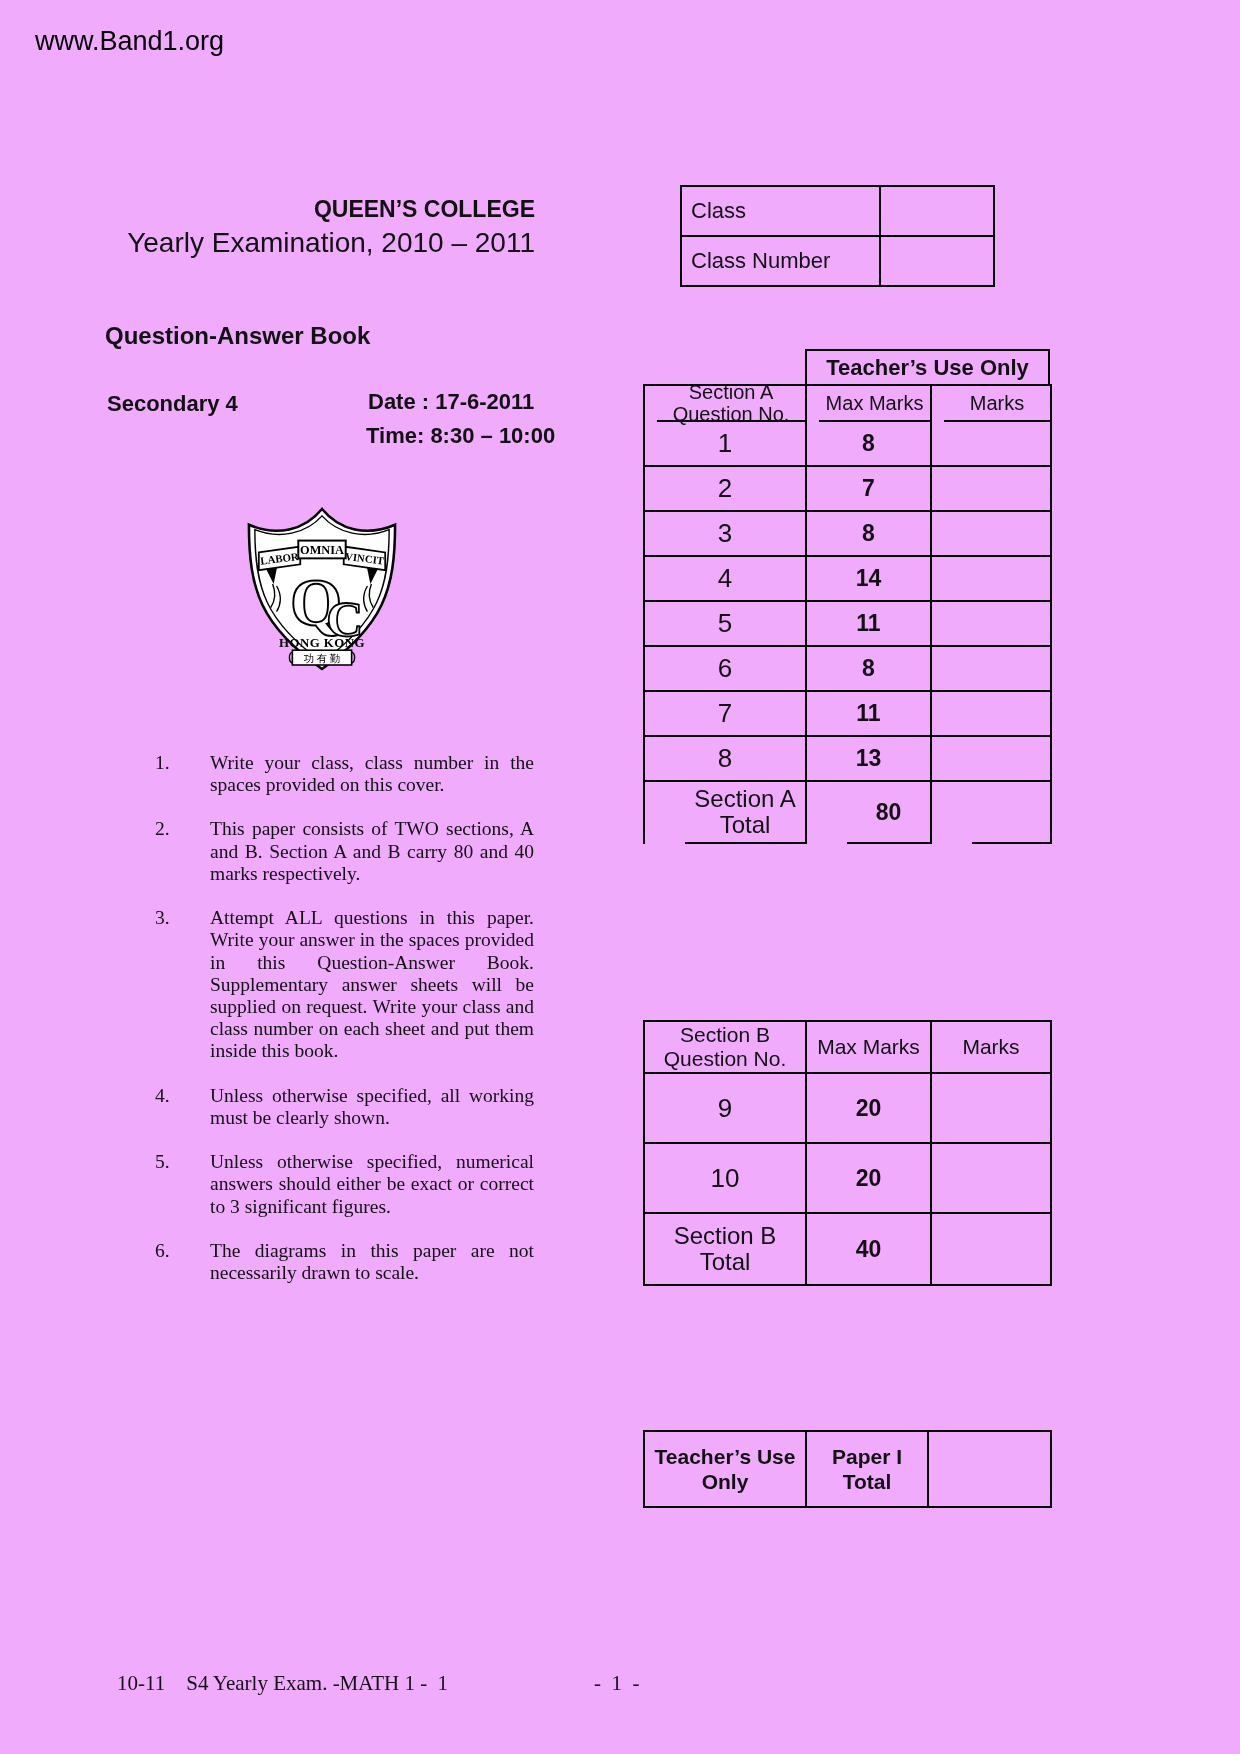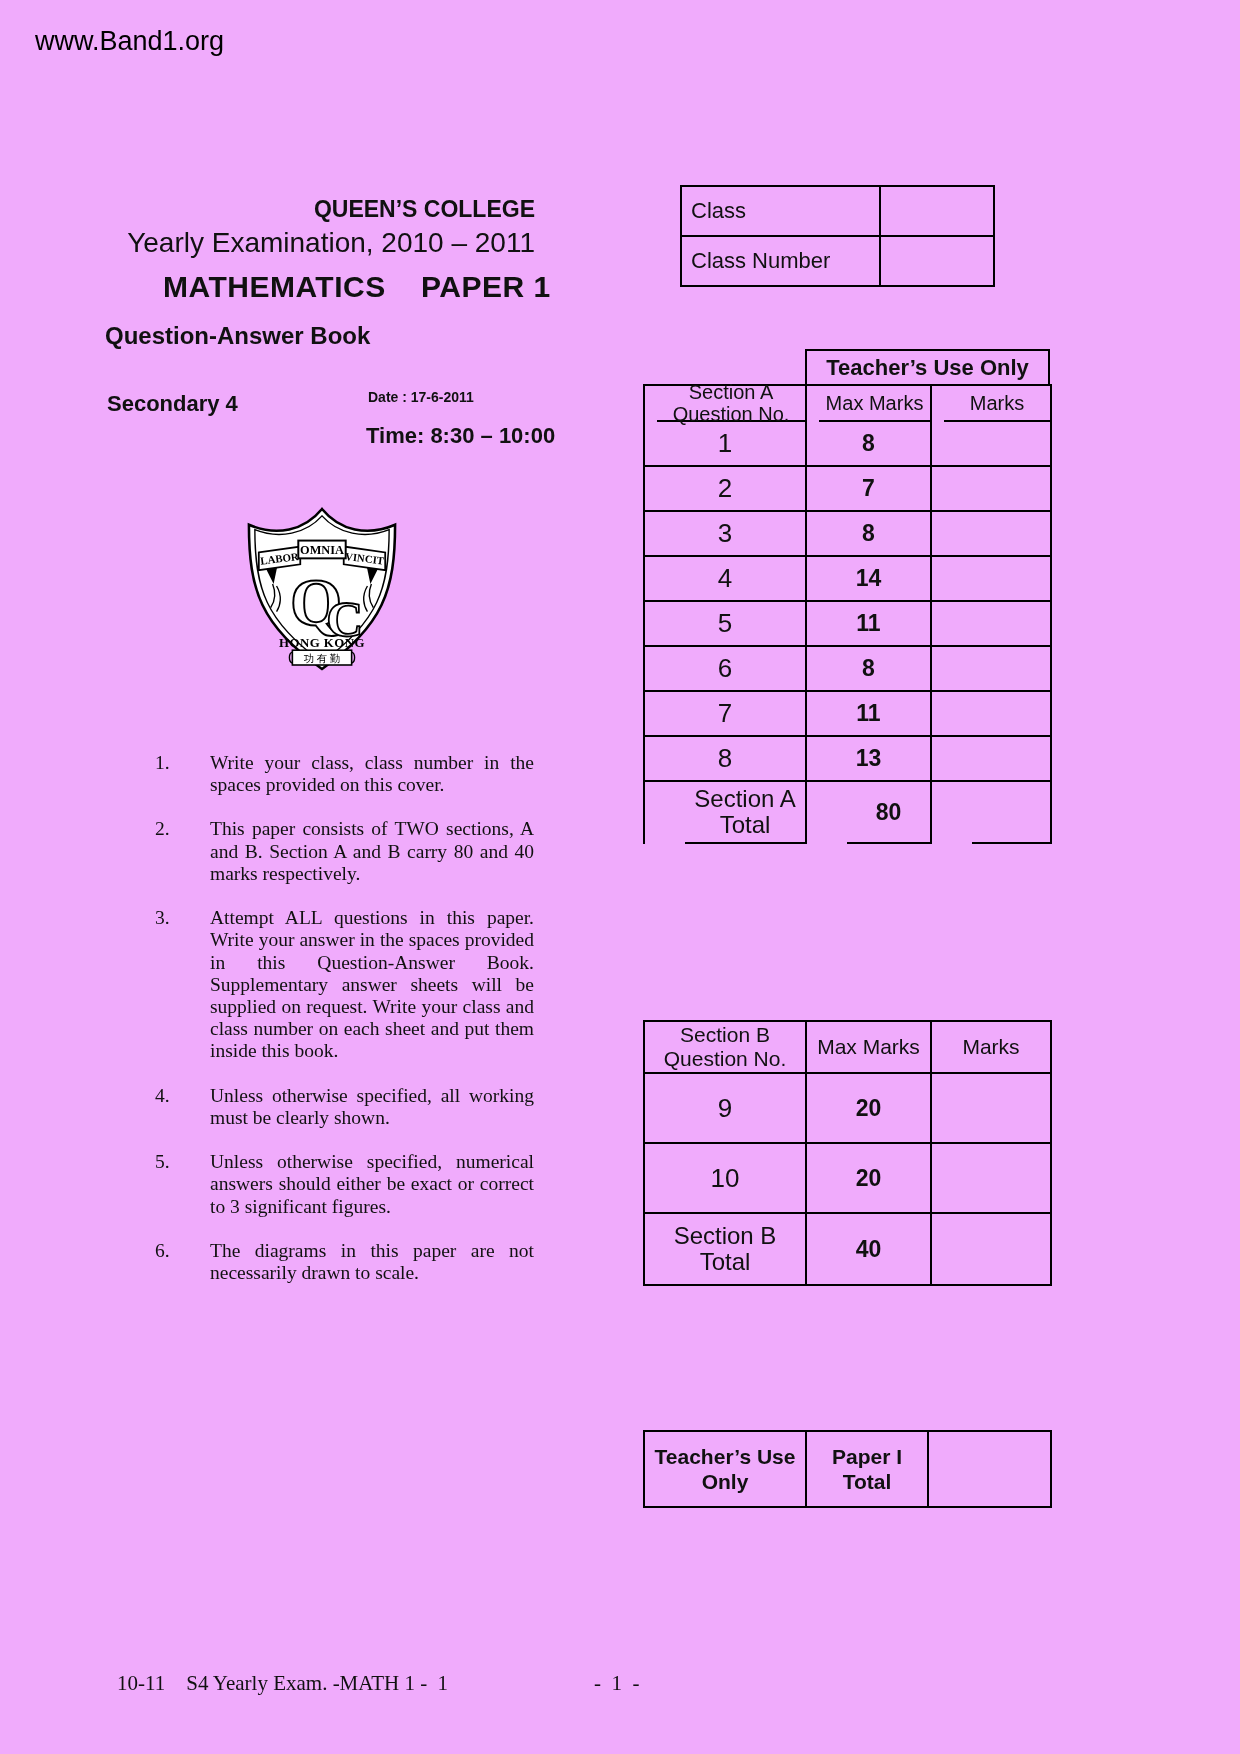--- a/index.html
+++ b/index.html
@@ -23,21 +23,21 @@
     display:flex; align-items:center; padding-left:9px; font-size:22px; }
   .class-value { width:112px; height:48px; }
 
   
   .school-block { left:105px; top:165px; width:430px; text-align:right;margin-top:31px; }
   .school-name { font-size:23px; font-weight:bold; }
   .exam-line { font-size:28px; font-weight:normal; margin-top:4px; }
   .paper-title { left:163px; top:270px; font-size:30px; font-weight:bold; letter-spacing:.5px; }
   .subtitle-block { left:105px; top:322px; width:430px; text-align:left; font-size:24px; font-weight:bold; }
   .level { left:107px; top:391px; font-size:22px; font-weight:bold; }
-  .date-line { left:368px; top:389px; font-size:14px; font-weight:bold;text-align:center; }
+  .date-line { left:368px; top:389px; font-size:22px; font-weight:bold;text-align:center; }
   .time-line { left:366px; top:423px; font-size:22px; font-weight:bold; }
 
   
   .crest { left:243px; top:496px; }
 
   
   .instructions { left:155px; top:752px; width:379px; display:flex; flex-direction:column; gap:22px; }
   .instr-item { display:flex; }
   .instr-num { width:55px; flex-shrink:0; font-size:19.5px; }
   .instr-text { flex:1; font-size:19.5px; line-height:1.14; text-align:justify; }
@@ -93,21 +93,20 @@
       <div class="class-label">Class Number</div>
       <div class="class-value"></div>
     </div>
   </div>
 
   <div class="abs school-block">
     <div class="school-name">QUEEN’S COLLEGE</div>
     <div class="exam-line">Yearly Examination, 2010 – 2011</div>
   </div>
 
-  <div class="abs paper-title pre">MATHEMATICS    PAPER 1</div>
   <div class="abs subtitle-block">Question-Answer Book</div>
   <div class="abs level">Secondary 4</div>
   <div class="abs date-line">Date : 17-6-2011</div>
   <div class="abs time-line">Time: 8:30 – 10:00</div>
 
   <div class="abs crest">
     <svg width="158" height="180" viewBox="0 0 160 180" xmlns="http://www.w3.org/2000/svg">
 
       <path d="M 6,28 C 34,40 62,34 80,12 C 98,34 126,40 154,28 C 154,94 142,130 80,174 C 18,130 6,94 6,28 Z" fill="#ffffff" stroke="#000" stroke-width="2.6"></path>
       <path d="M 12,33 C 37,43 64,37 80,19 C 96,37 123,43 148,33 C 148,92 137,126 80,167 C 23,126 12,92 12,33 Z" fill="none" stroke="#000" stroke-width="1.4"></path>

